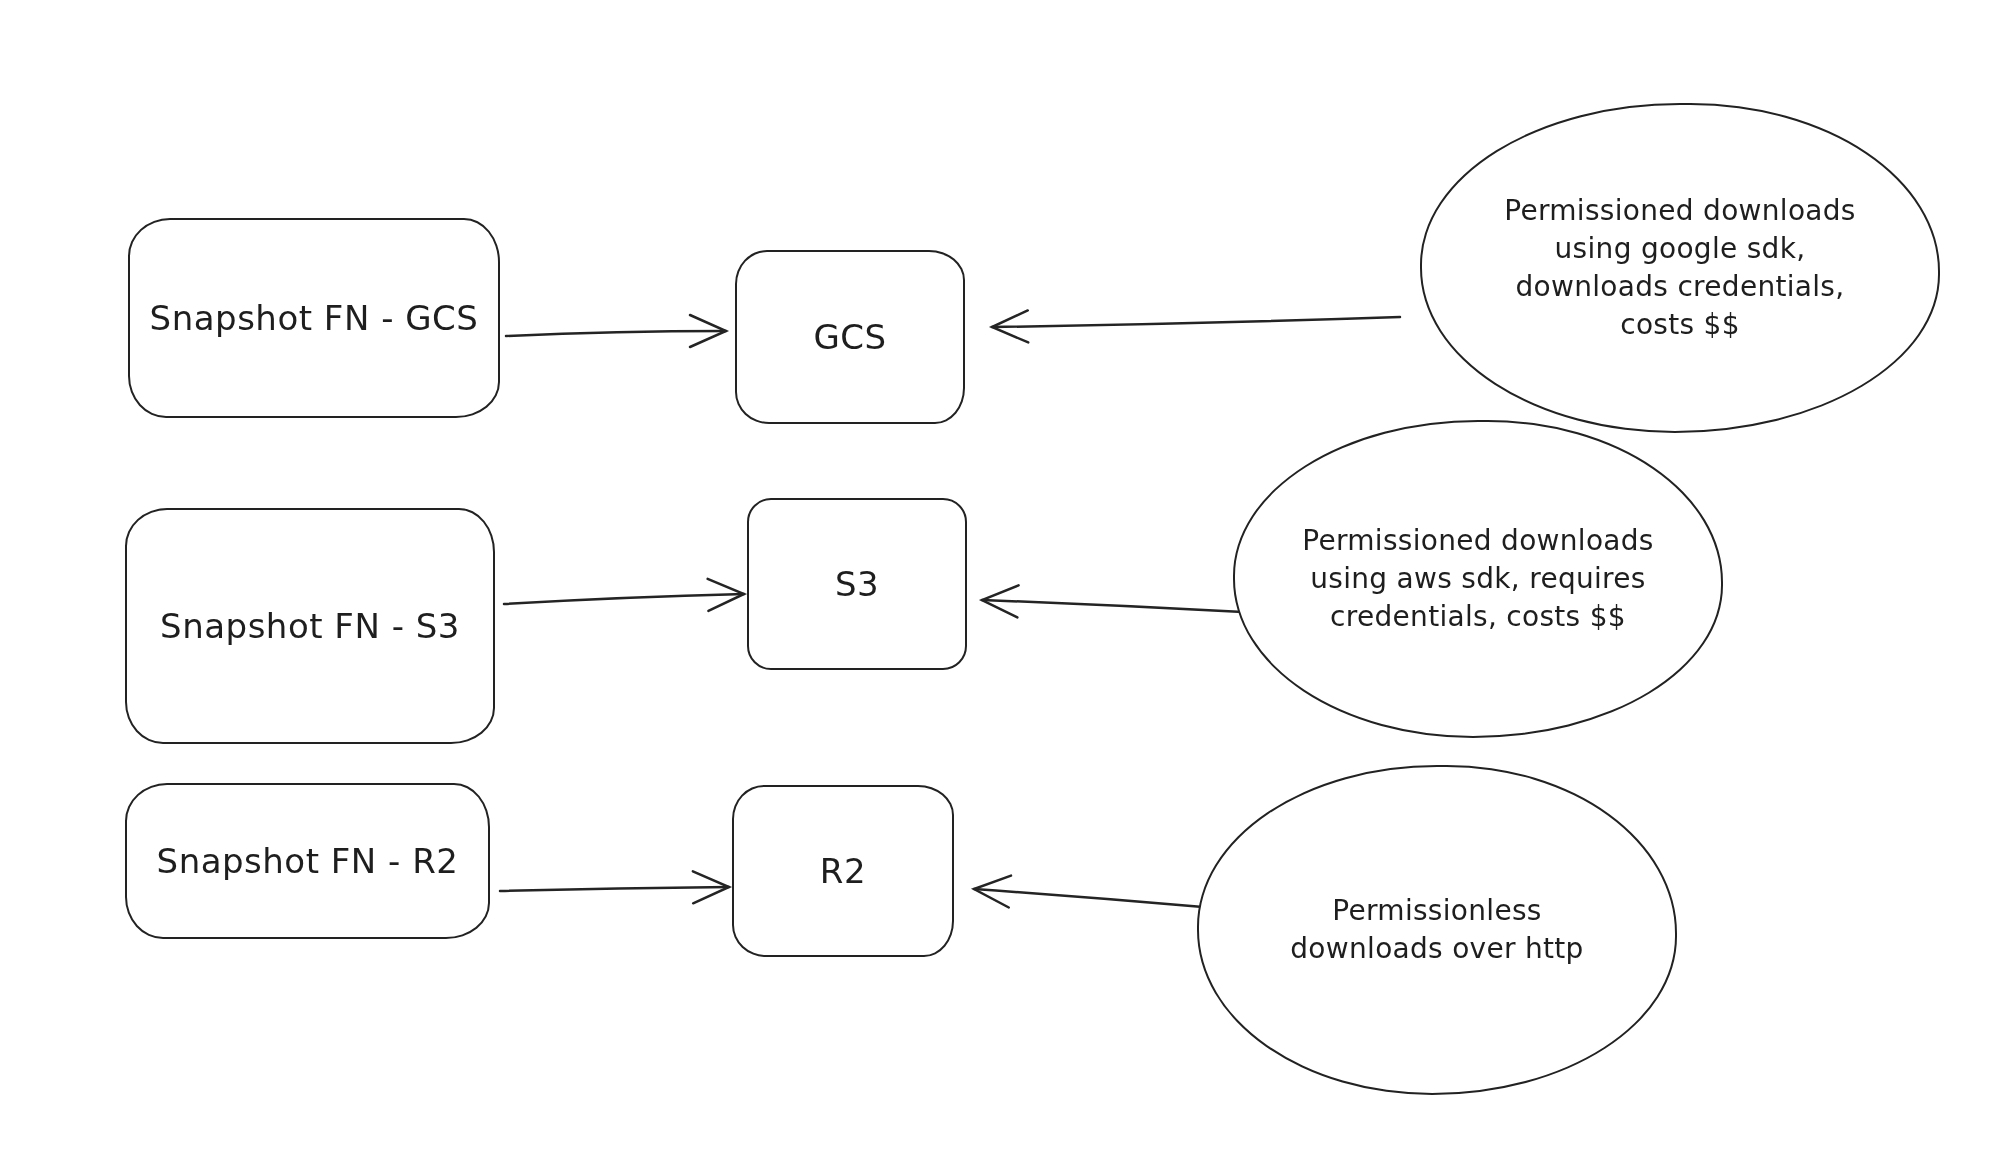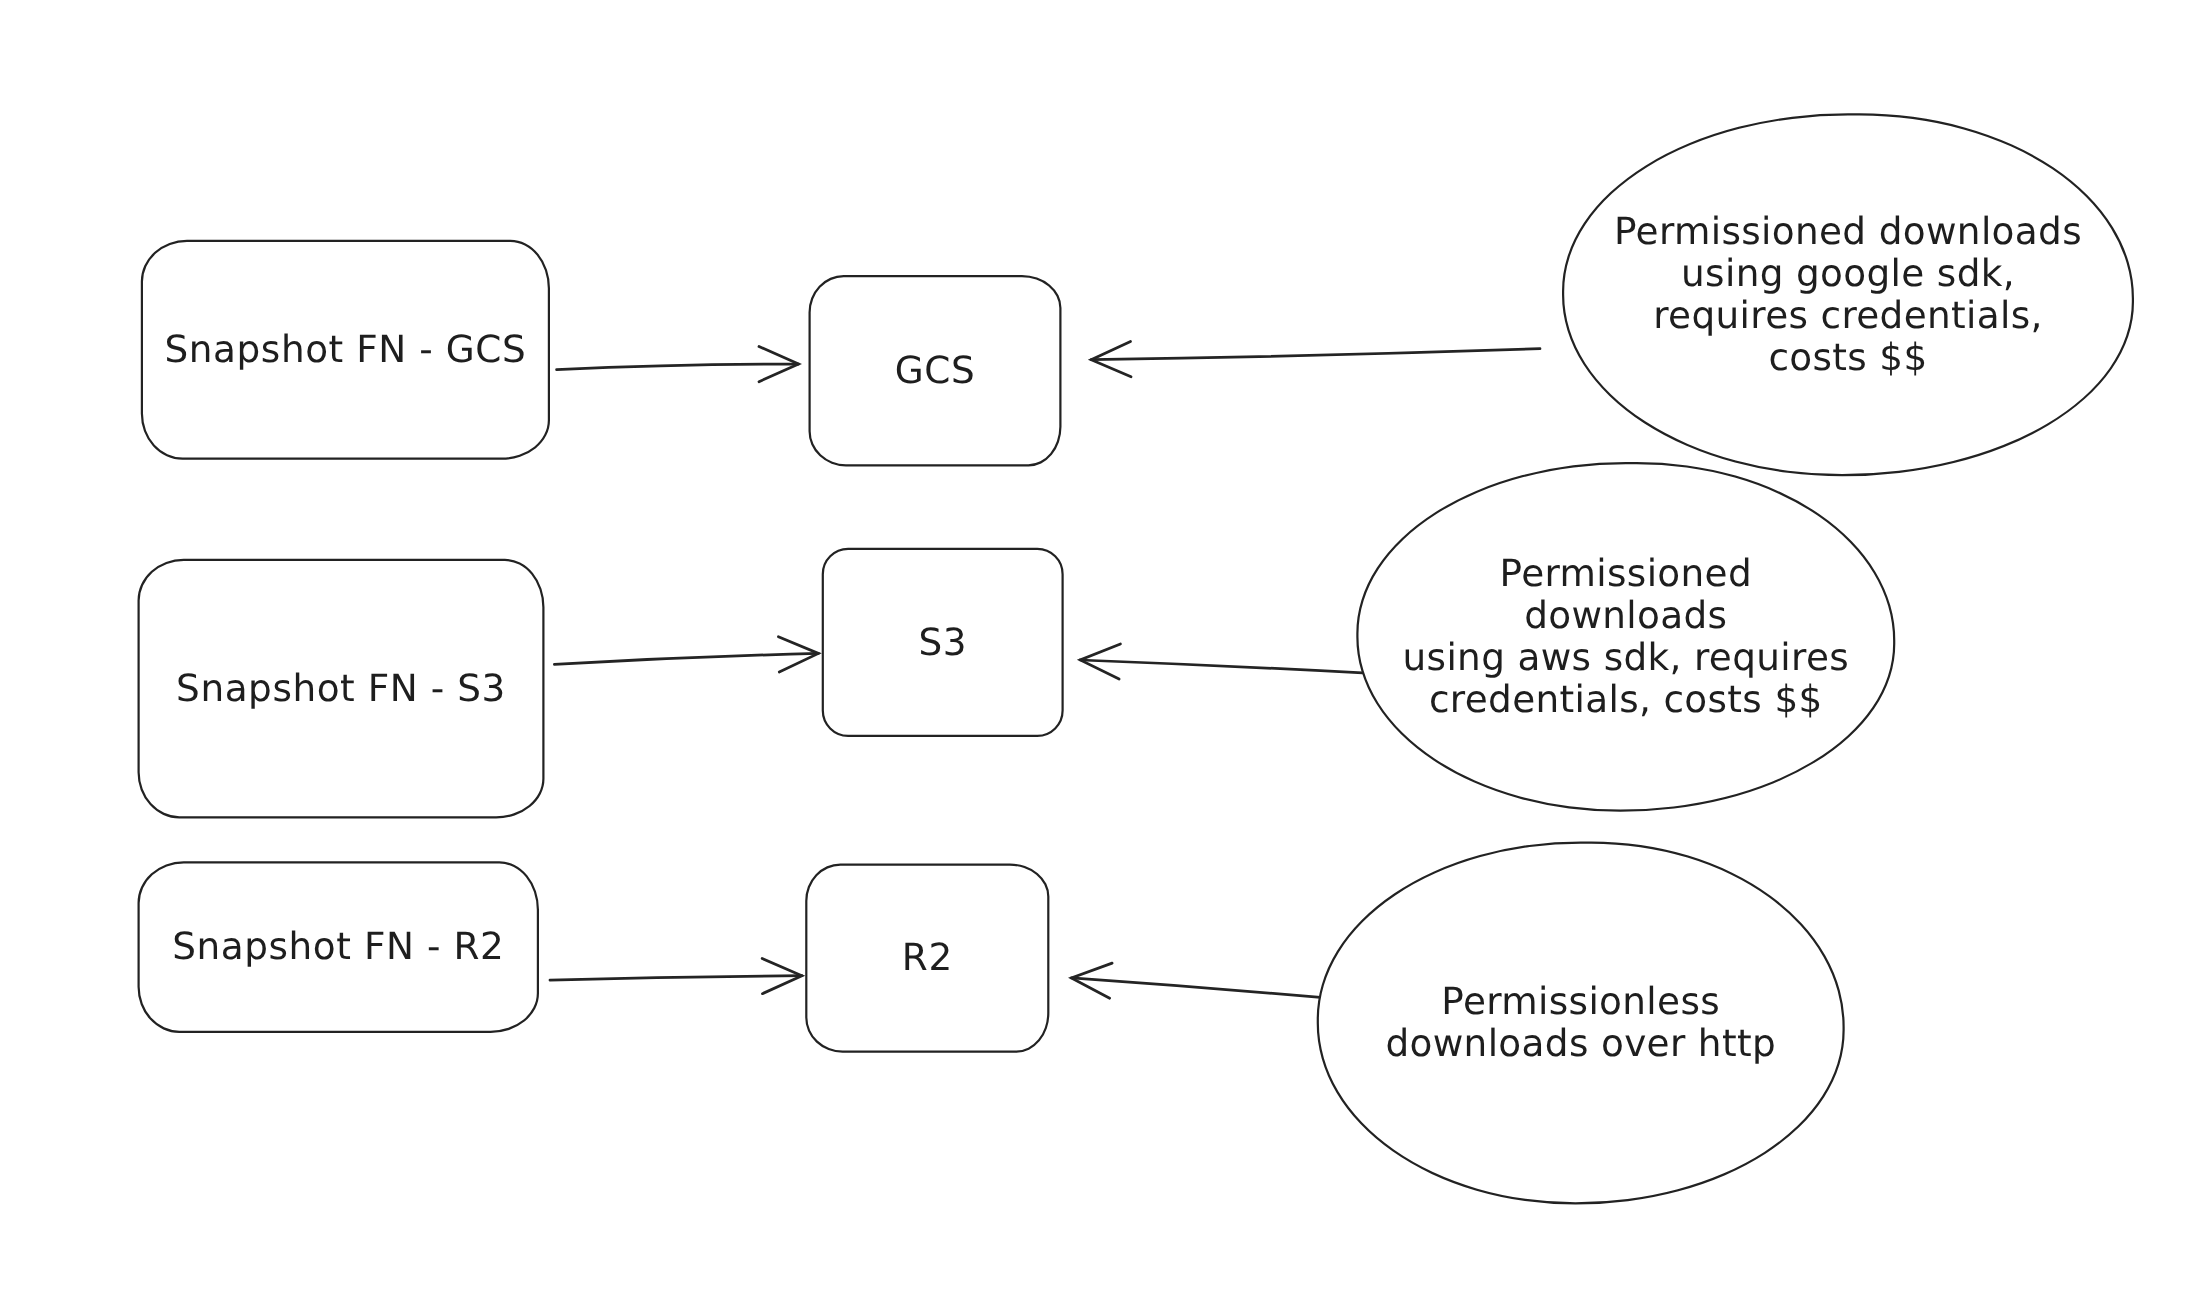--- a/index.html
+++ b/index.html
@@ -34,21 +34,21 @@
   }
   .ellipse-node {
     border-radius: 50% 48% 51% 49% / 49% 51% 48% 50%;
   }
   .node-label {
     font-size: 34px;
     letter-spacing: 0.5px;
     white-space: nowrap;
   }
   .note-text {
-    font-size: 34px;
+    font-size: 28px;
     line-height: 38px;
     letter-spacing: 0.3px;
     padding: 0 40px;
   }
   .note-line {
     display: block;
   }
   .edges-layer {
     position: absolute;
     left: 0;
@@ -88,21 +88,21 @@
   </div>
 
   <div class="node small-node" style="left:735px; top:226px; width:230px; height:174px;margin-top:24px;">
     <span class="node-label">GCS</span>
   </div>
 
   <div class="node ellipse-node" style="left:1420px; top:103px; width:520px; height:330px;">
     <span class="note-text">
       <span class="note-line">Permissioned downloads</span>
       <span class="note-line">using google sdk,</span>
-      <span class="note-line">requires credentials,</span>
+      <span class="note-line">downloads credentials,</span>
       <span class="note-line">costs $$</span>
     </span>
   </div>
 
   <div class="node rect-node" style="left:125px; top:508px; width:370px; height:236px;">
     <span class="node-label">Snapshot FN - S3</span>
   </div>
 
   <div class="node small-node" style="left:747px; top:498px; width:220px; height:172px;border-radius:24px;">
     <span class="node-label">S3</span>

